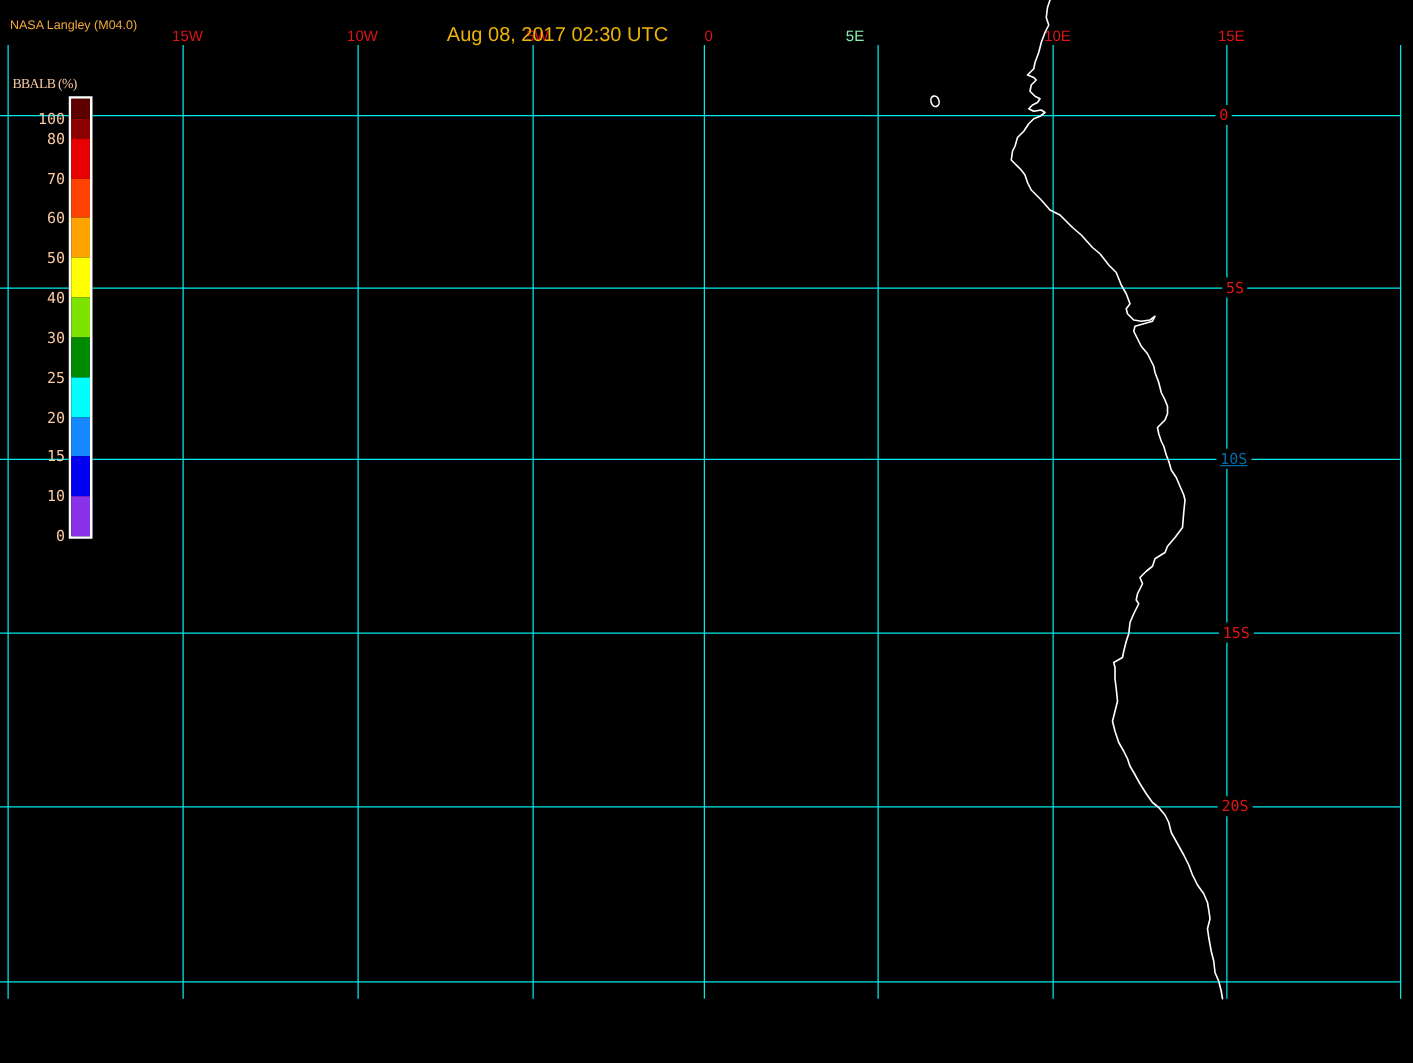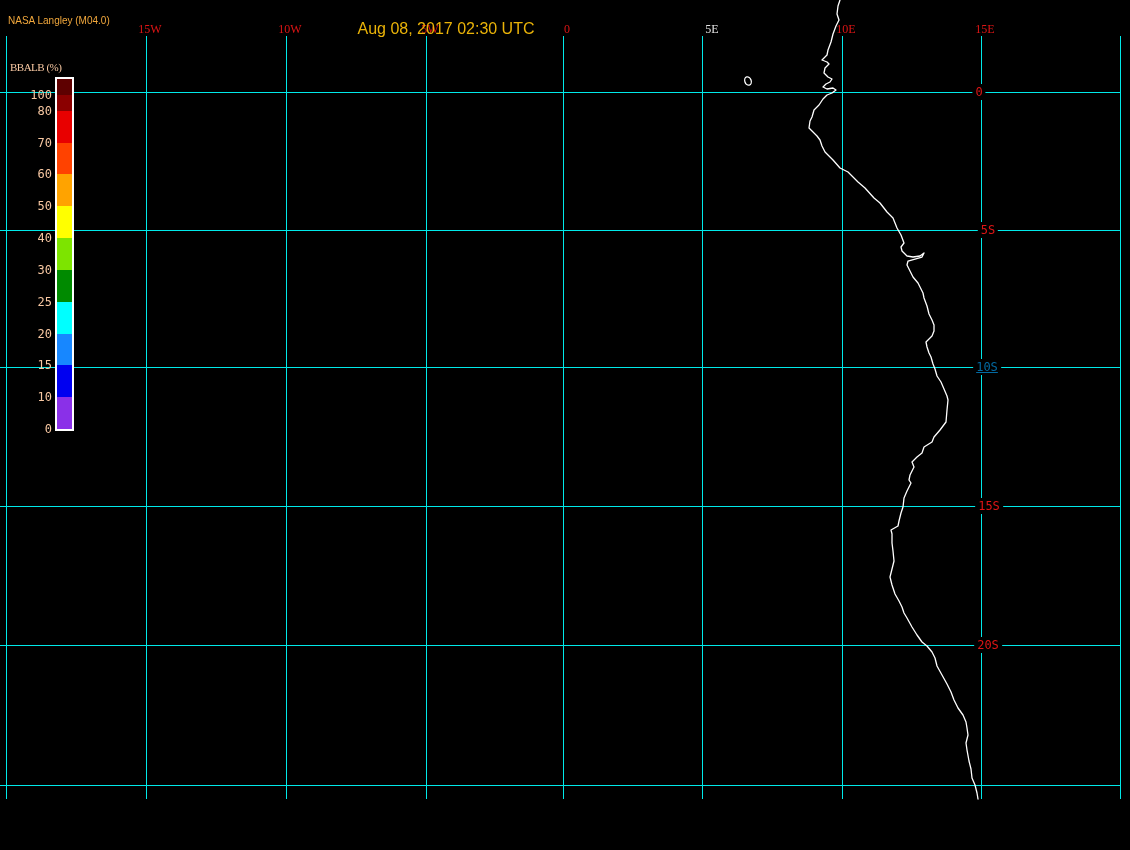--- a/index.html
+++ b/index.html
@@ -2,21 +2,21 @@
 <html><head>
 <meta charset="utf-8">
 <style>
   html,body{margin:0;padding:0;background:#000;}
   .stage{position:relative;width:1130px;height:850px;background:#000;overflow:hidden;
          font-family:"Liberation Sans",sans-serif;}
   .stage *{box-sizing:border-box;}
   .vline{position:absolute;top:36px;width:1px;height:763px;}
   .hline{position:absolute;left:0;width:1120px;height:1px;}
   .lon-label{position:absolute;top:23px;transform:translateX(-50%);
-             font-family:Liberation Serif, serif;font-size:12px;line-height:12px;white-space:nowrap;}
+             font-family:Liberation Sans, sans-serif;font-size:12px;line-height:12px;white-space:nowrap;}
   .lat-label{position:absolute;transform:translate(-50%,-50%);background:#000;padding:2px 3px;
              font-family:"DejaVu Sans Mono",monospace;font-size:12px;line-height:12px;white-space:nowrap;}
   .credit{position:absolute;left:8px;top:15px;font-size:10px;white-space:nowrap;}
   .title{position:absolute;left:470px;top:2px;transform:translateX(-50%);
          color:#fcfcfc;font-size:18px;letter-spacing:.5px;white-space:nowrap;}
   .subtitle{position:absolute;left:446px;top:20px;transform:translateX(-50%);
             color:#eab308;font-size:16px;white-space:nowrap;}
   .cb-title{position:absolute;left:10px;top:61px;font-family:Liberation Serif, serif;
             font-size:11px;letter-spacing:-.5px;white-space:nowrap;}
   .cb-bar{position:absolute;left:55px;top:77px;width:19px;border:2px solid #fff;background:#000;}
@@ -48,21 +48,21 @@
       <div class="hline" style="top: 506px; background: rgb(0, 233, 233);"></div>
       <div class="hline" style="top: 645px; background: rgb(0, 233, 233);"></div>
       <div class="hline" style="top: 785px; background: rgb(0, 233, 233);"></div>
     </div>
 
   <div id="lon-labels">
       <div class="lon-label" style="left: 150px; color: rgb(222, 21, 21);">15W</div>
       <div class="lon-label" style="left: 290px; color: rgb(222, 21, 21);">10W</div>
       <div class="lon-label" style="left: 430px; color: rgb(222, 21, 21);">5W</div>
       <div class="lon-label" style="left: 567px; color: rgb(222, 21, 21);">0</div>
-      <div class="lon-label" style="left: 712px; color: #e5e5e5; text-align: right;">5E</div>
+      <div class="lon-label" style="left: 684px; color: #86efac; text-align: right;">5E</div>
       <div class="lon-label" style="left: 846px; color: rgb(222, 21, 21);">10E</div>
       <div class="lon-label" style="left: 985px; color: rgb(222, 21, 21);">15E</div>
     </div>
 
   <div class="subtitle">Aug 08, 2017 02:30 UTC</div>
   <div class="credit" id="credit" style="color: rgb(242, 168, 60);">NASA Langley (M04.0)</div>
 
   <div id="lat-labels">
       <div class="lat-label" style="left: 979px; top: 92px; color: rgb(222, 21, 21);">0</div>
       <div class="lat-label" style="left: 988px; top: 230px; color: rgb(222, 21, 21);">5S</div>

